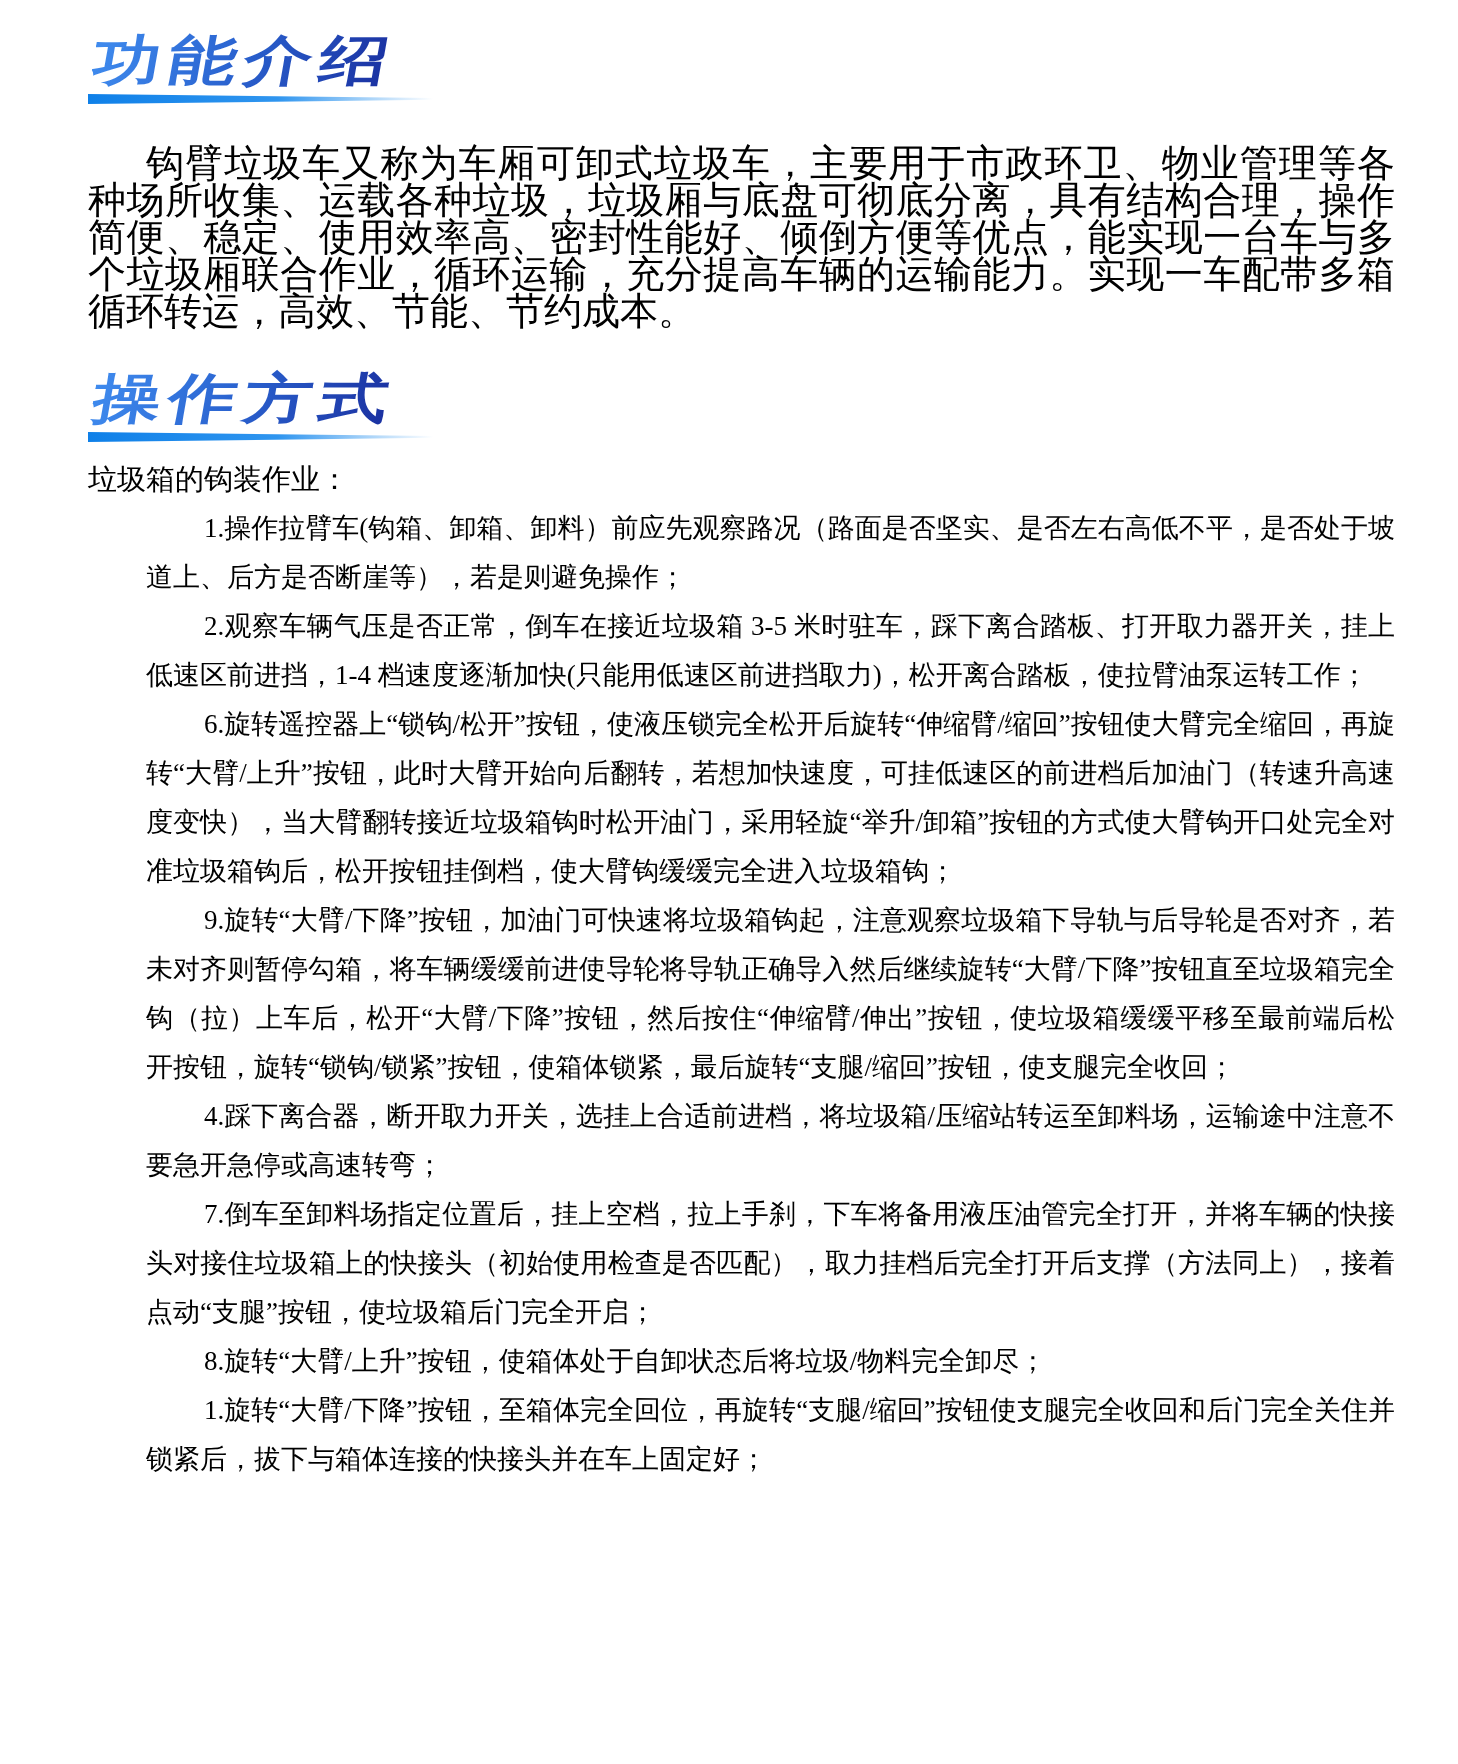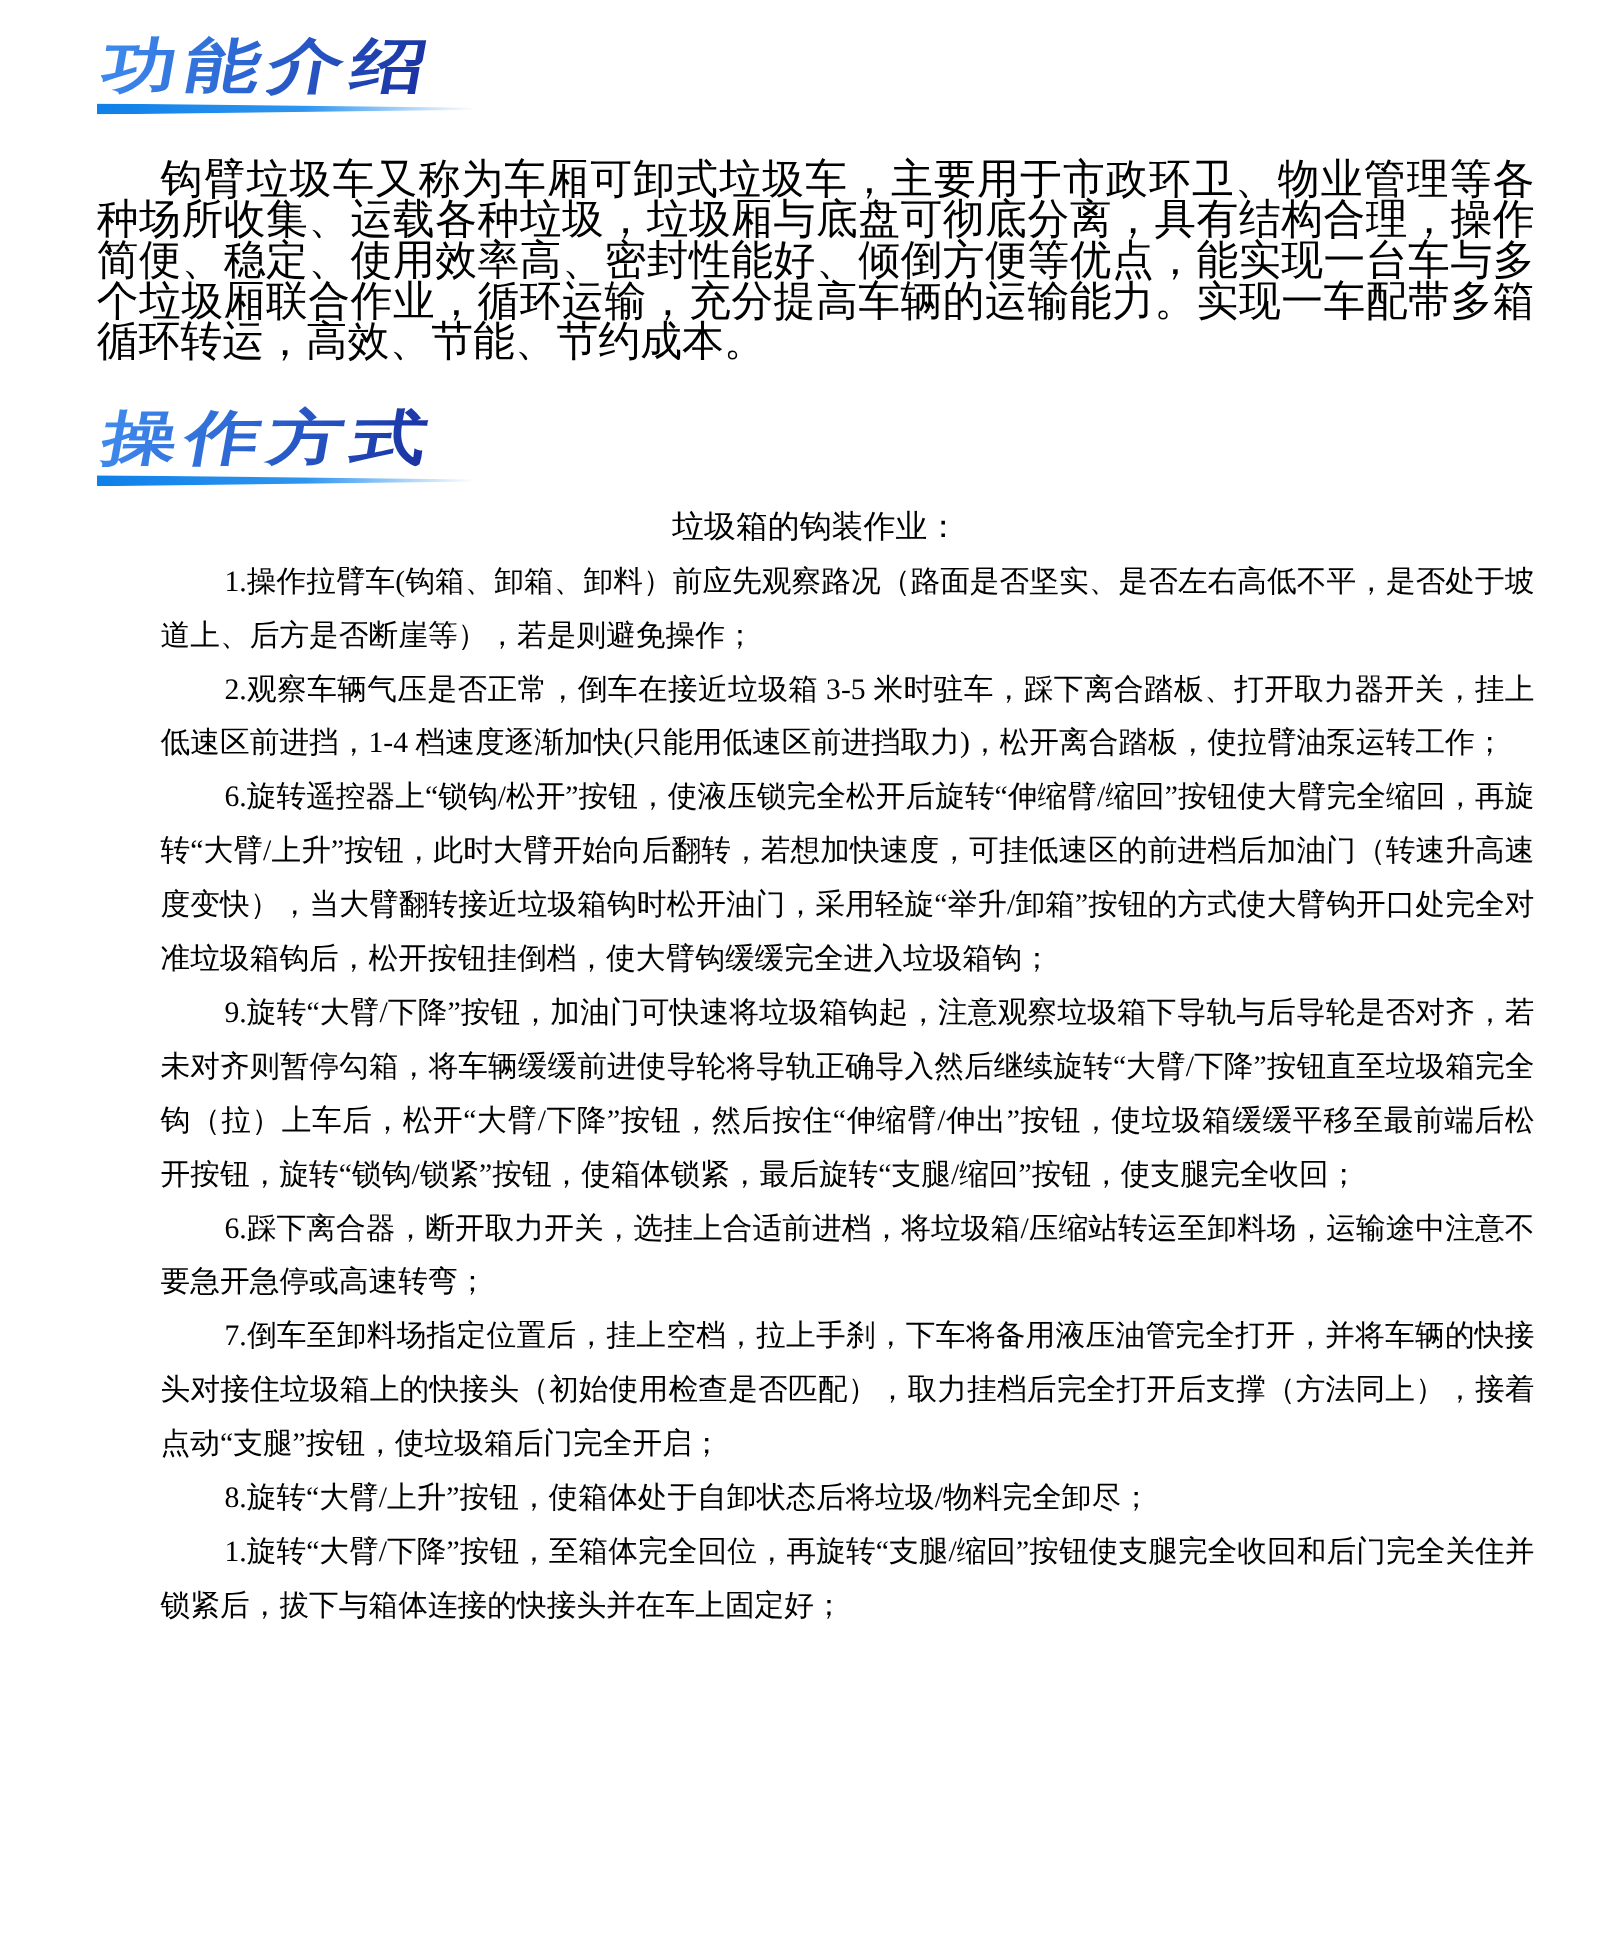--- a/index.html
+++ b/index.html
@@ -62,21 +62,21 @@
     text-align: justify;
     text-indent: 58px;
   }
 
   .section-operation .heading-block { margin-top: 38px; }
 
   .ops-label {
     margin: 13px 0 0 0;
     font-size: 29px;
     line-height: 49px;
-    text-align: center;
+    text-align: left;
   }
 
   .steps p {
     margin: 0;
     font-size: 27px;
     line-height: 49px;
     text-align: justify;
     padding-left: 58px;
     text-indent: 58px;
   }
@@ -96,18 +96,18 @@
   <h1 class="heading-block">
     <span class="heading-text">操作方式</span>
     <span class="heading-underline"></span>
   </h1>
   <p class="ops-label">垃圾箱的钩装作业：</p>
   <div class="steps">
     <p>1.操作拉臂车(钩箱、卸箱、卸料）前应先观察路况（路面是否坚实、是否左右高低不平，是否处于坡道上、后方是否断崖等），若是则避免操作；</p>
     <p>2.观察车辆气压是否正常，倒车在接近垃圾箱 3-5 米时驻车，踩下离合踏板、打开取力器开关，挂上低速区前进挡，1-4 档速度逐渐加快(只能用低速区前进挡取力)，松开离合踏板，使拉臂油泵运转工作；</p>
     <p>6.旋转遥控器上“锁钩/松开”按钮，使液压锁完全松开后旋转“伸缩臂/缩回”按钮使大臂完全缩回，再旋转“大臂/上升”按钮，此时大臂开始向后翻转，若想加快速度，可挂低速区的前进档后加油门（转速升高速度变快），当大臂翻转接近垃圾箱钩时松开油门，采用轻旋“举升/卸箱”按钮的方式使大臂钩开口处完全对准垃圾箱钩后，松开按钮挂倒档，使大臂钩缓缓完全进入垃圾箱钩；</p>
     <p>9.旋转“大臂/下降”按钮，加油门可快速将垃圾箱钩起，注意观察垃圾箱下导轨与后导轮是否对齐，若未对齐则暂停勾箱，将车辆缓缓前进使导轮将导轨正确导入然后继续旋转“大臂/下降”按钮直至垃圾箱完全钩（拉）上车后，松开“大臂/下降”按钮，然后按住“伸缩臂/伸出”按钮，使垃圾箱缓缓平移至最前端后松开按钮，旋转“锁钩/锁紧”按钮，使箱体锁紧，最后旋转“支腿/缩回”按钮，使支腿完全收回；</p>
-    <p>6.踩下离合器，断开取力开关，选挂上合适前进档，将垃圾箱/压缩站转运至卸料场，运输途中注意不要急开急停或高速转弯；</p>
+    <p>4.踩下离合器，断开取力开关，选挂上合适前进档，将垃圾箱/压缩站转运至卸料场，运输途中注意不要急开急停或高速转弯；</p>
     <p>7.倒车至卸料场指定位置后，挂上空档，拉上手刹，下车将备用液压油管完全打开，并将车辆的快接头对接住垃圾箱上的快接头（初始使用检查是否匹配），取力挂档后完全打开后支撑（方法同上），接着点动“支腿”按钮，使垃圾箱后门完全开启；</p>
     <p>8.旋转“大臂/上升”按钮，使箱体处于自卸状态后将垃圾/物料完全卸尽；</p>
     <p>1.旋转“大臂/下降”按钮，至箱体完全回位，再旋转“支腿/缩回”按钮使支腿完全收回和后门完全关住并锁紧后，拔下与箱体连接的快接头并在车上固定好；</p>
   </div>
 </section>
 
 </body></html>

